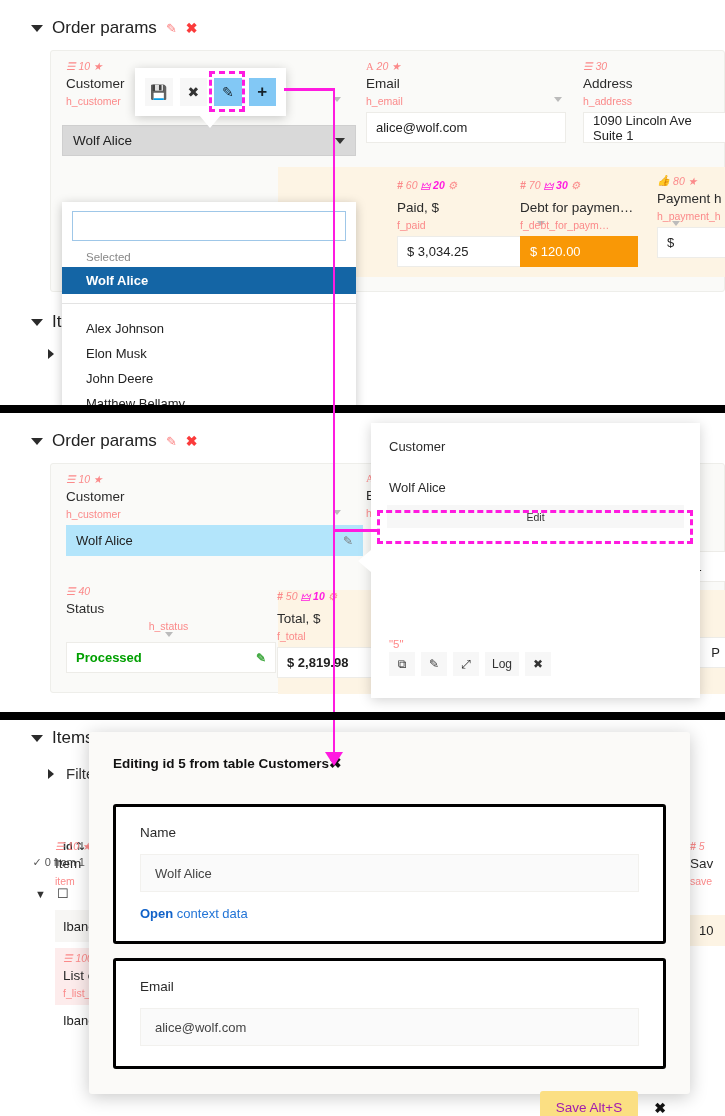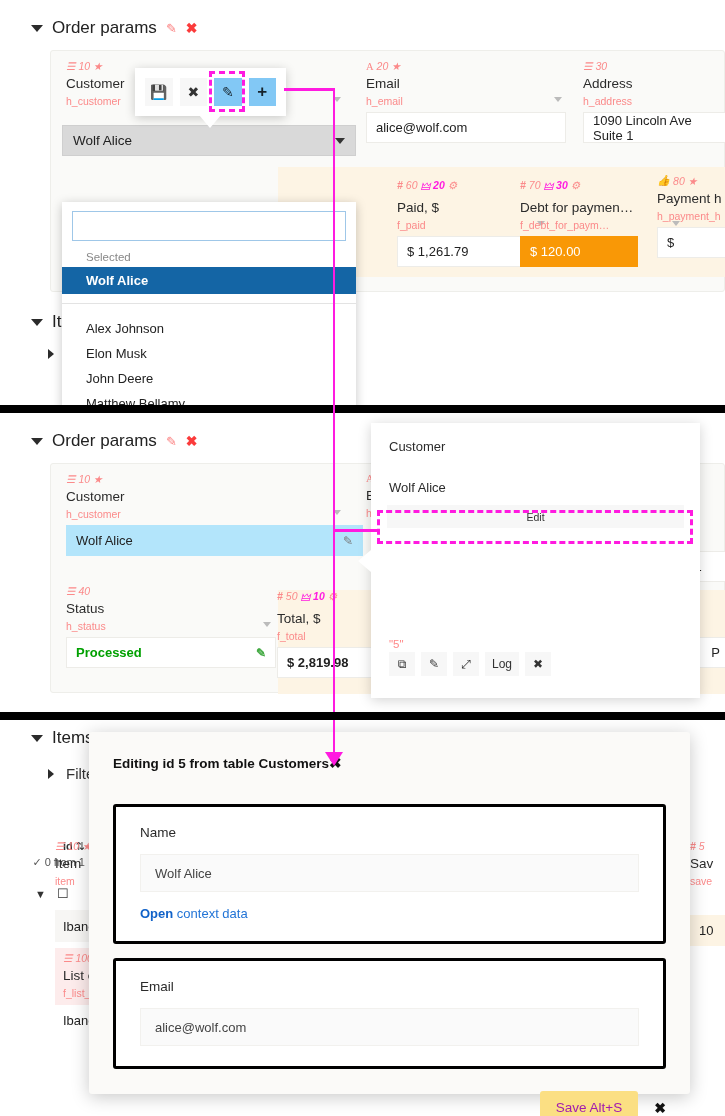--- a/index.html
+++ b/index.html
@@ -167,21 +167,21 @@
         <span class="num">60</span>
         <span style="color:#ff1ae0;">🜲</span>
         <span class="mag">20</span>
         <span>⚙</span>
         </div>
       <div class="f-label">Paid, $</div>
       <div class="f-codeline" style="width:148px;">
         <span class="f-code">f_paid</span>
         <span class="f-caret"></span>
       </div>
-      <div class="f-val" style="width:152px;">$ 1,261.79</div>
+      <div class="f-val" style="width:152px;">$ 3,034.25</div>
     </div>
 
     <div class="fieldcell" style="left:520px;top:174px;width:175px;">
       <div class="f-meta">
           <span style="font-weight:bold;">#</span>
         <span class="num">70</span>
         <span style="color:#ff1ae0;">🜲</span>
         <span class="mag">30</span>
         <span>⚙</span>
         </div>
@@ -287,21 +287,21 @@
     </div>
 
     <div class="f-val" style="position:absolute;left:660px;top:133px;width:70px;">uite 1</div>
 
     <div class="fieldcell" style="left:66px;top:172px;width:230px;">
       <div class="f-meta">
           <span>☰</span>
         <span class="num">40</span>
         </div>
       <div class="f-label">Status</div>
-      <div class="f-codeline" style="width:205px;">
+      <div class="f-codeline" style="width:205px;flex-direction:column;">
         <span class="f-code">h_status</span>
         <span class="f-caret"></span>
       </div>
       <div class="f-val green" style="width:210px;">
         <span>Processed</span>
         <span class="edit-ic" style="color:#4a4;">✎</span>
       </div>
     </div>
 
     <div class="fieldcell" style="left:277px;top:172px;width:130px;">

